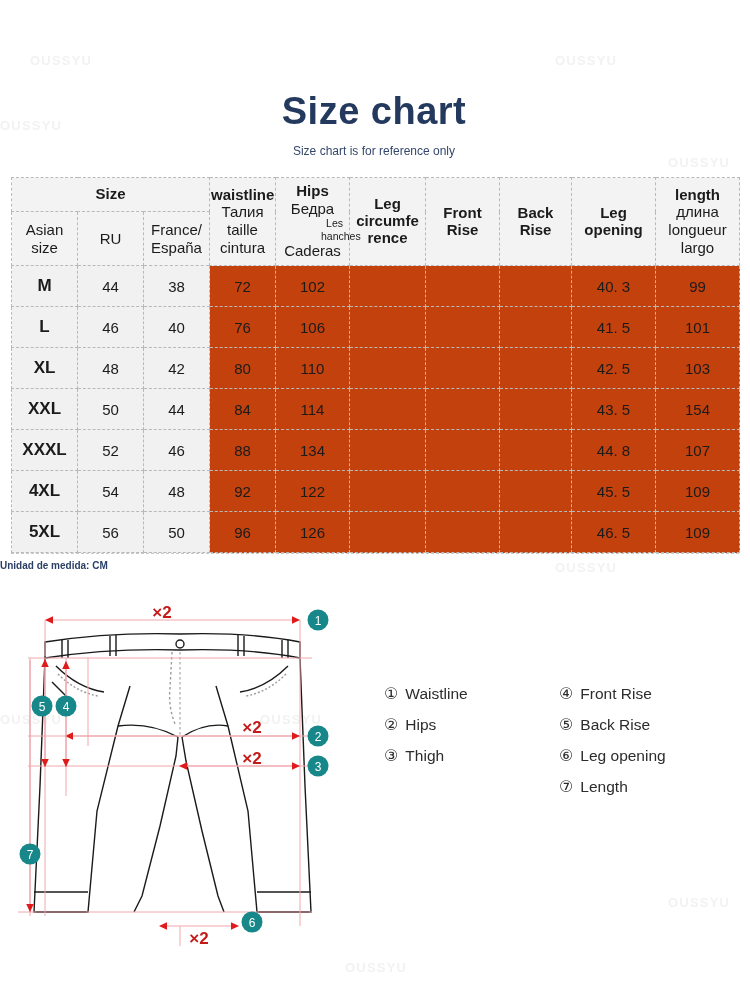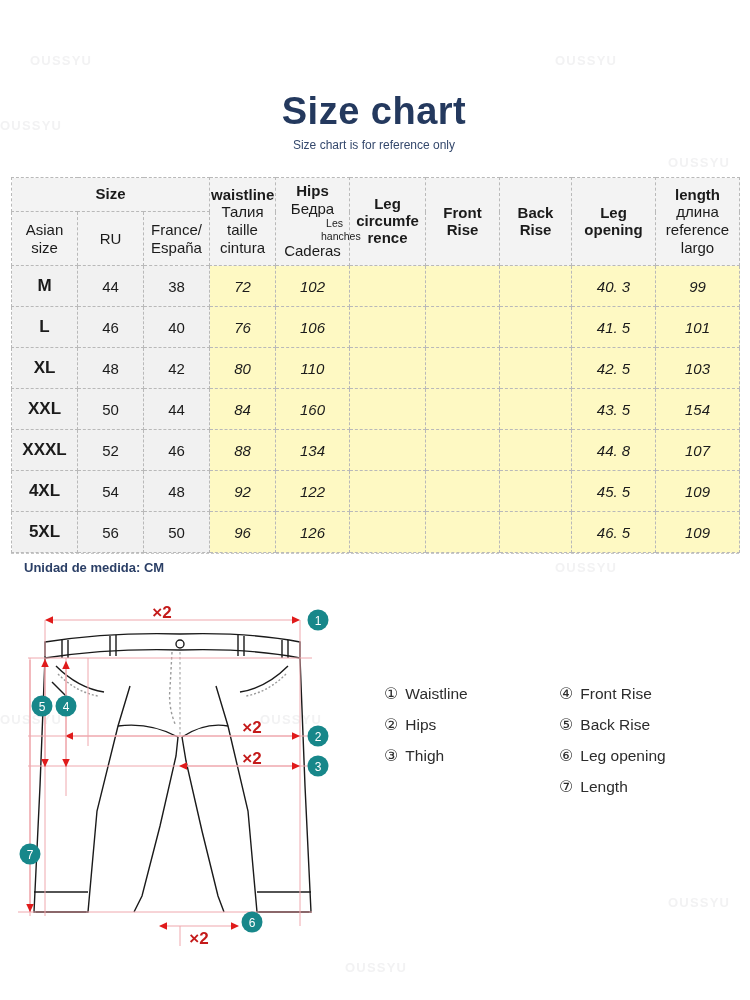--- a/index.html
+++ b/index.html
@@ -22,45 +22,45 @@
     user-select: none;
     pointer-events: none;
   }
 
   
   .title-wrap { position: absolute; left: 0; top: 92px; width: 748px; text-align: center; }
   .title {
     font-size: 38px; font-weight: bold; color: #24395e;
     letter-spacing: 0.5px; line-height: 1.05;
   }
-  .subtitle { font-size: 12px; color: #34486c; margin-top: 6px; }
+  .subtitle { font-size: 12px; color: #34486c; margin-top: 12px; }
 
   
   .table-wrap { position: absolute; left: 11px; top: 177px; width: 728px; }
   table.sizes { border-collapse: collapse; width: 728px; table-layout: fixed; }
   table.sizes td, table.sizes th {
     border: 1px dashed #b9b9b9;
     text-align: center;
     vertical-align: middle;
     color: #1b1b1b;
     padding: 0 1px;
   }
   .hdr-main { font-size: 15px; font-weight: bold; line-height: 1.12; }
   .hdr-sub  { font-size: 15px; font-weight: normal; line-height: 1.18; }
   .hdr-tiny { font-size: 10.5px; font-weight: normal; line-height: 1.2; padding-left: 44px; }
   .hdr-cell { background: #f3f3f3; height: 88px; }
   .hdr-top  { background: #f3f3f3; height: 34px; }
   .hdr-bot  { background: #f3f3f3; height: 54px; }
   td.shade  { background: #f1f1f1; }
-  td.plain  { background: #fef9c3; font-style: italic; }
+  td.plain  { background: #c2410c; }
   td.datarow { height: 41px; font-size: 15px; }
   td.sizecol { font-weight: bold; font-size: 17px; }
   .unit {
-    position: absolute; left: 24px; top: 560px;
-    font-size: 13px; font-weight: bold; color: #2b3f66;
+    position: absolute; left: 0; top: 560px;
+    font-size: 10px; font-weight: bold; color: #2b3f66;
   }
   .tbl-botline {
     position: absolute; left: 11px; top: 585px; width: 728px;
     border-top: 1px dashed #c8c8c8;
   }
 
   
   .diagram { position: absolute; left: 0px; top: 596px; width: 360px; height: 400px; }
   .legend { position: absolute; left: 384px; top: 678px; width: 350px; }
   .legend-col { position: absolute; top: 0; }
@@ -126,21 +126,21 @@
             <div class="hdr-tiny">Les hanches</div>
             <div class="hdr-sub">Caderas</div>
           </th>
           <th class="hdr-cell hdr-main" rowspan="2">Leg<br>circumfe<br>rence</th>
           <th class="hdr-cell hdr-main" rowspan="2">Front<br>Rise</th>
           <th class="hdr-cell hdr-main" rowspan="2">Back<br>Rise</th>
           <th class="hdr-cell hdr-main" rowspan="2">Leg<br>opening</th>
           <th class="hdr-cell" rowspan="2">
             <div class="hdr-main">length</div>
             <div class="hdr-sub">длина</div>
-            <div class="hdr-sub">reference</div>
+            <div class="hdr-sub">longueur</div>
             <div class="hdr-sub">largo</div>
           </th>
         </tr>
         <tr>
           <th class="hdr-bot hdr-sub">Asian<br>size</th>
           <th class="hdr-bot hdr-sub">RU</th>
           <th class="hdr-bot hdr-sub">France/<br>España</th>
         </tr>
       </thead>
       <tbody>
@@ -178,21 +178,21 @@
             <td class="datarow plain"></td>
             <td class="datarow plain"></td>
             <td class="datarow plain">42. 5</td>
             <td class="datarow plain">103</td>
           </tr>
           <tr>
             <td class="datarow shade sizecol">XXL</td>
             <td class="datarow shade">50</td>
             <td class="datarow shade">44</td>
             <td class="datarow plain">84</td>
-            <td class="datarow plain">160</td>
+            <td class="datarow plain">114</td>
             <td class="datarow plain"></td>
             <td class="datarow plain"></td>
             <td class="datarow plain"></td>
             <td class="datarow plain">43. 5</td>
             <td class="datarow plain">154</td>
           </tr>
           <tr>
             <td class="datarow shade sizecol">XXXL</td>
             <td class="datarow shade">52</td>
             <td class="datarow shade">46</td>

